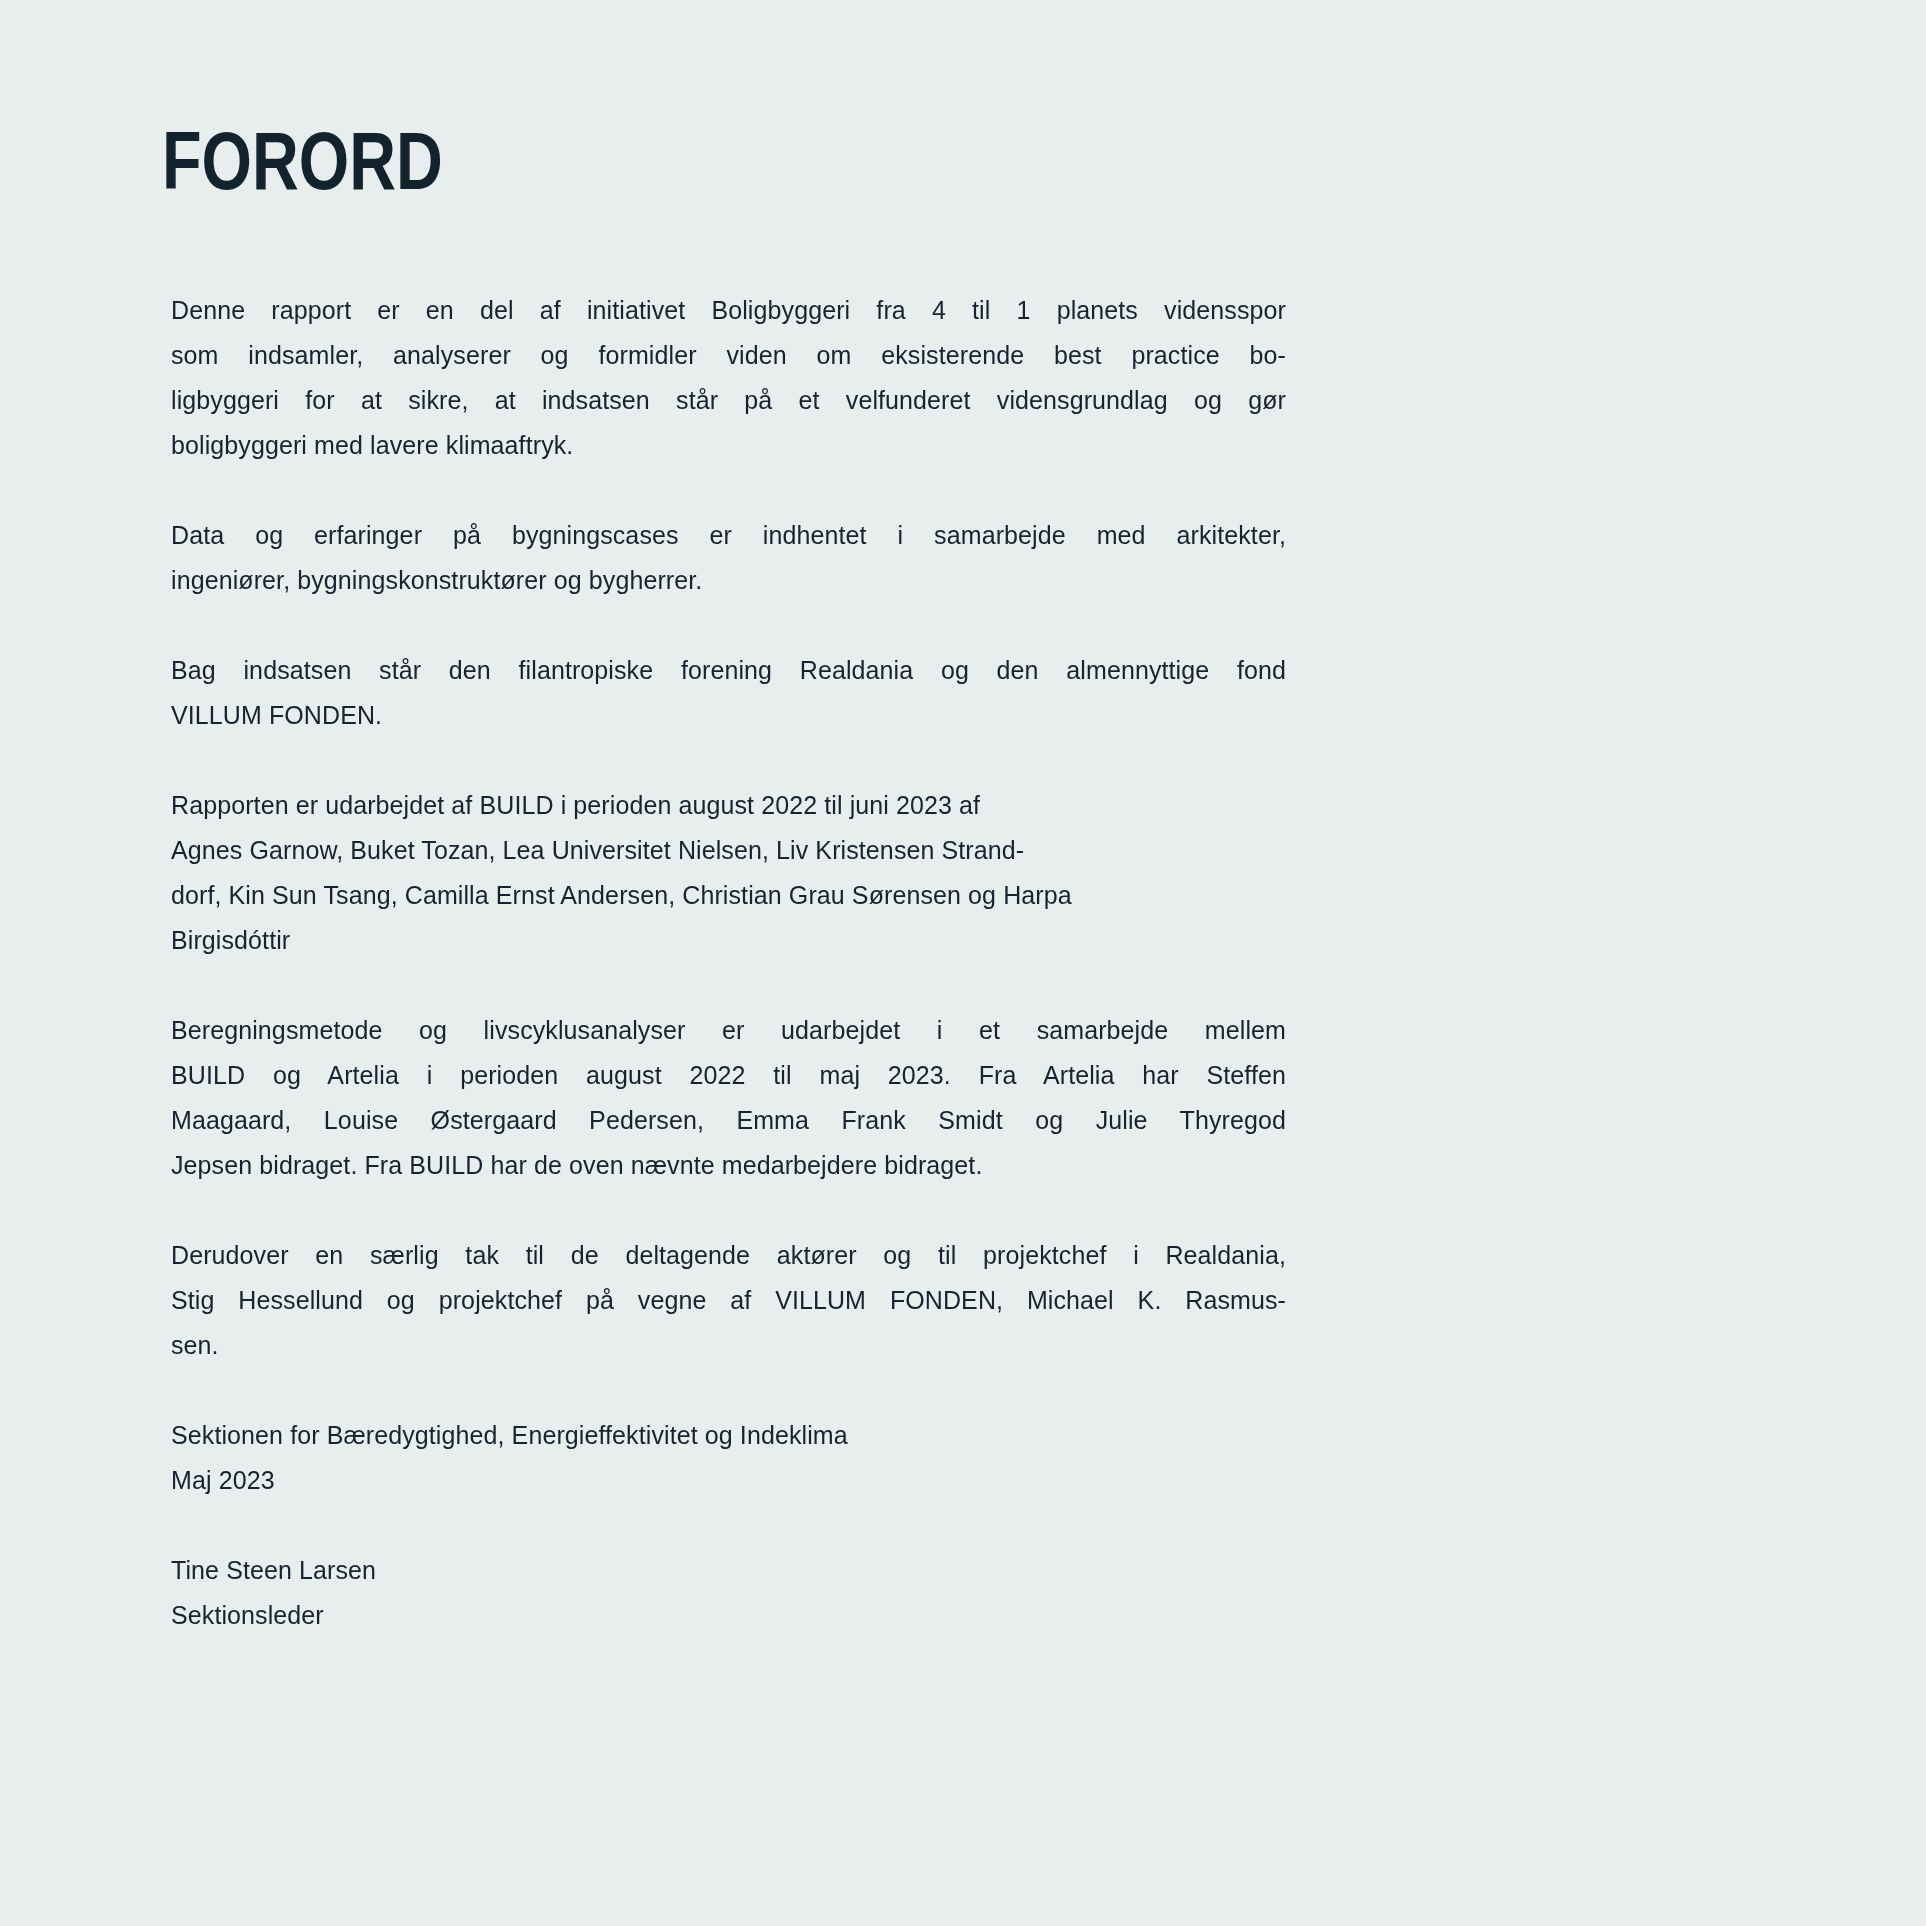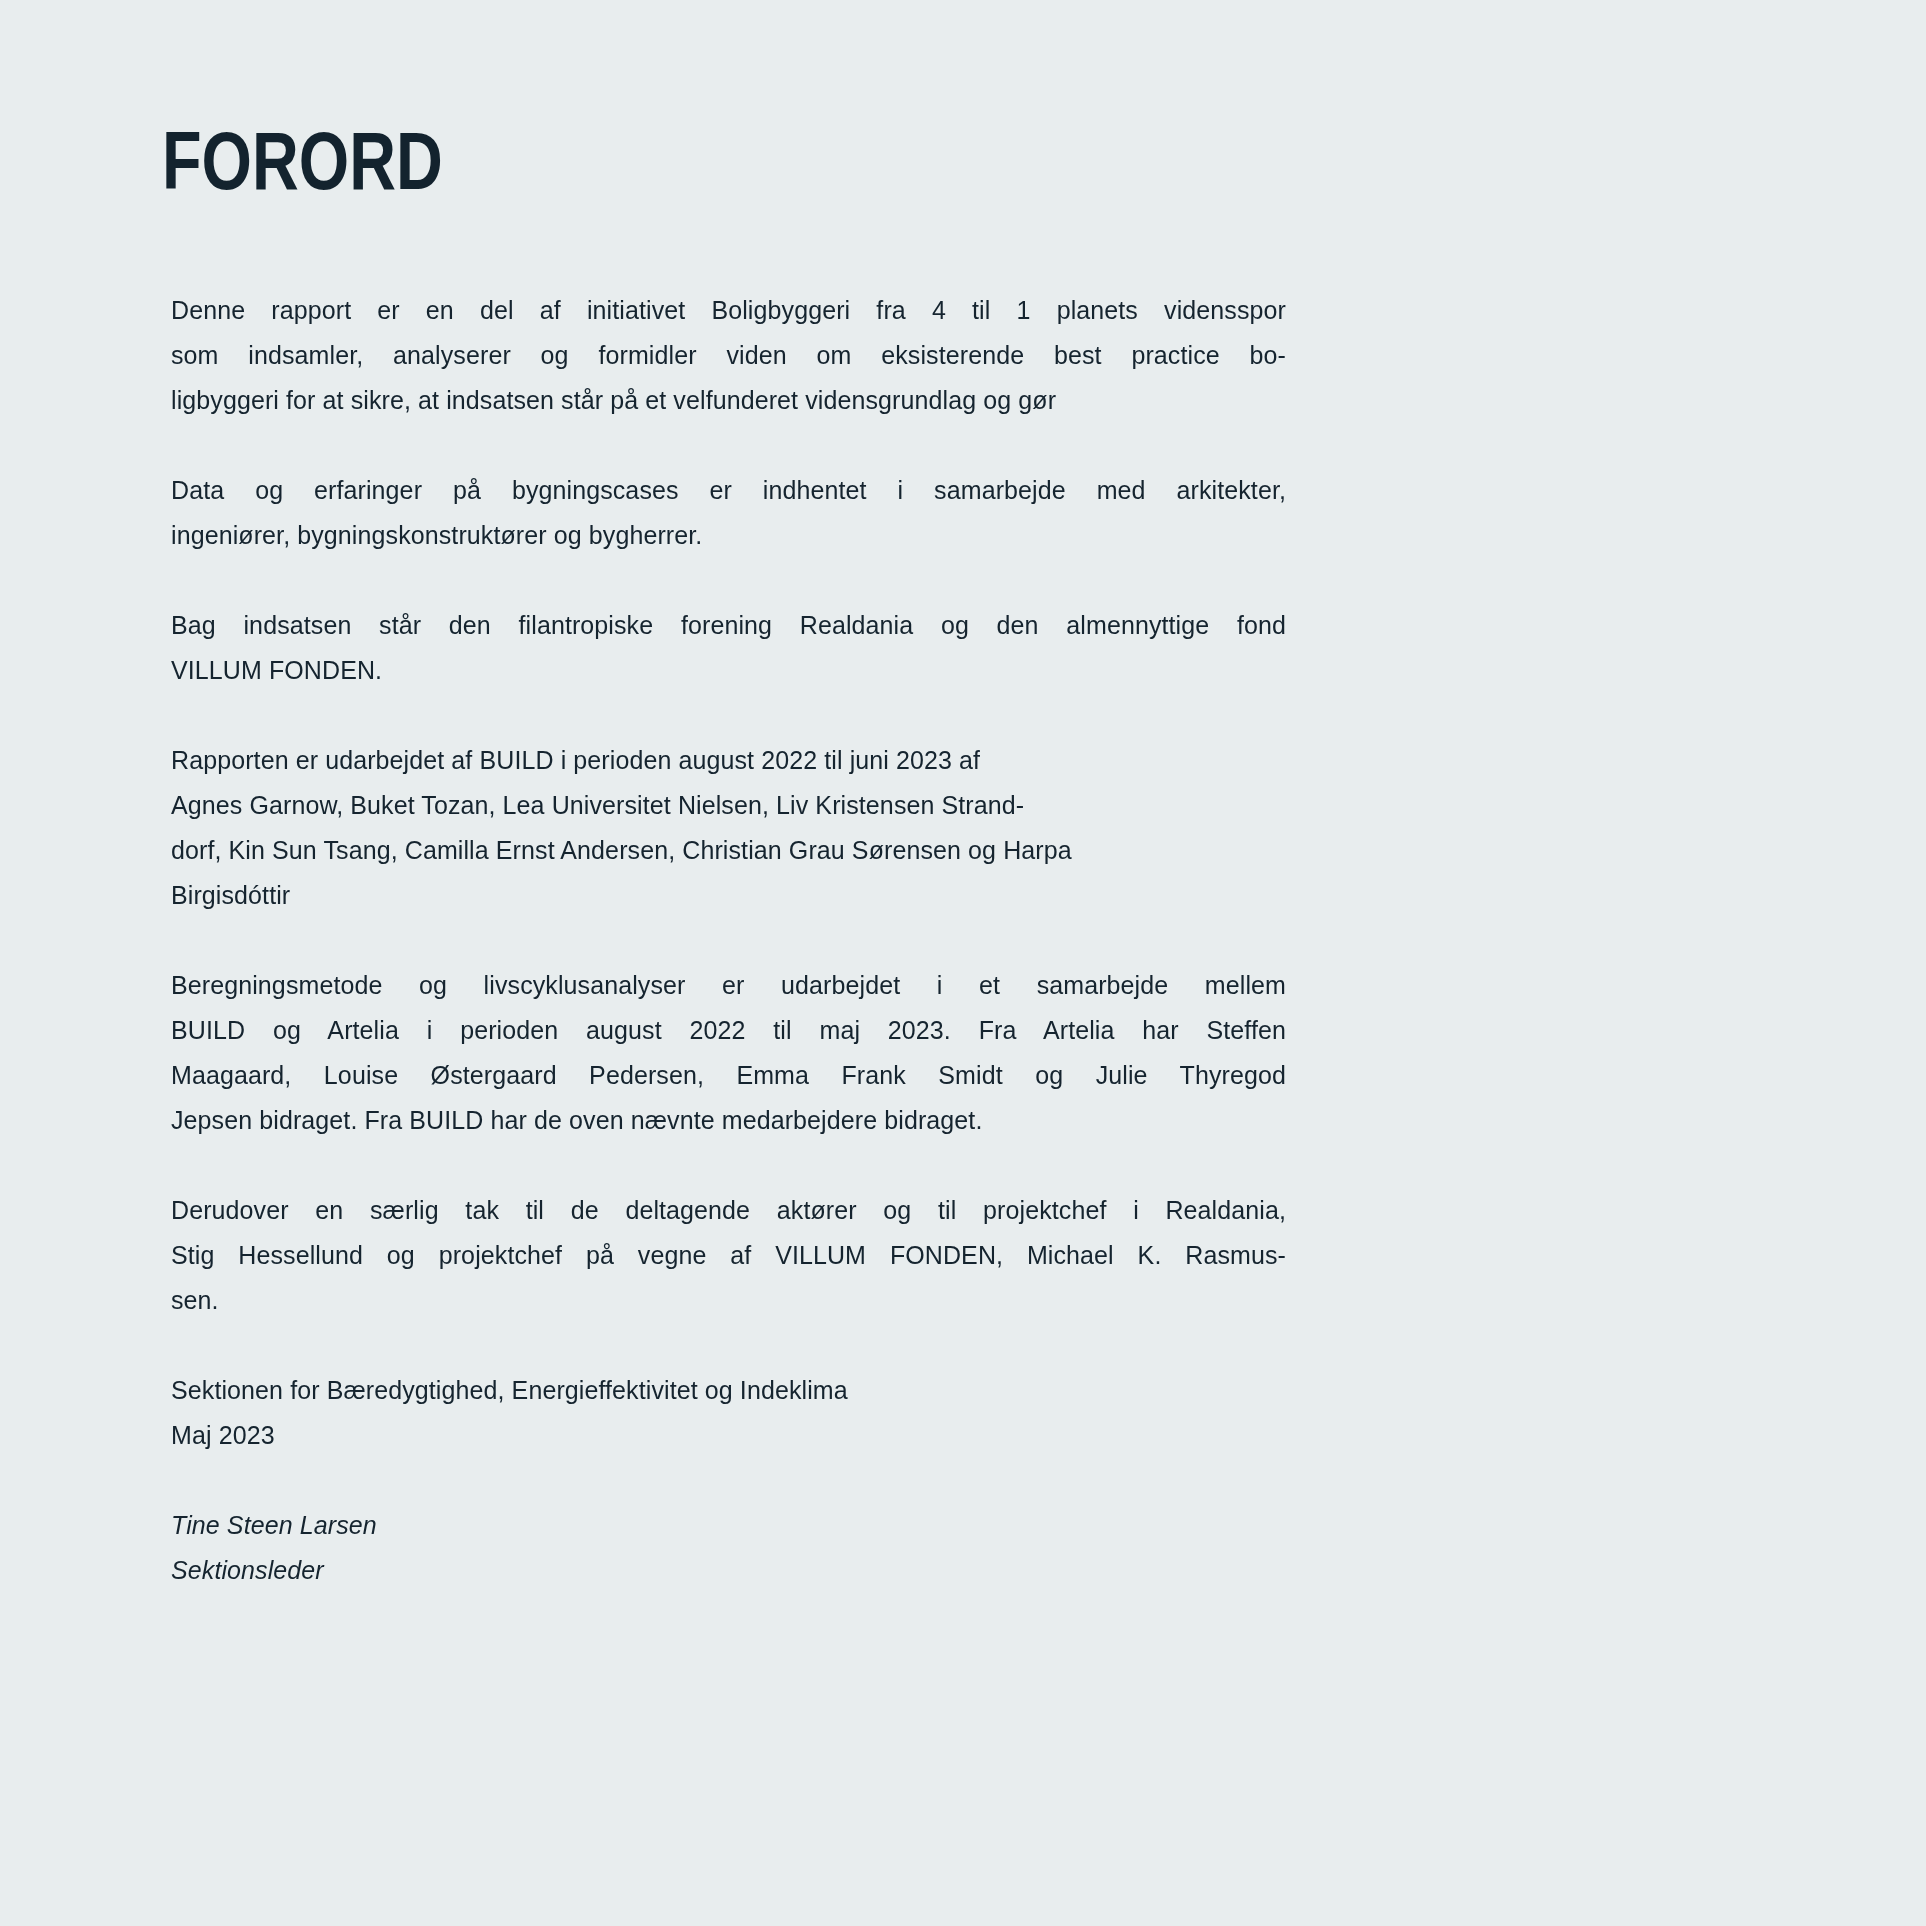--- a/index.html
+++ b/index.html
@@ -37,41 +37,42 @@
     left:162px;top:288px;
     width:1115px;
     font-size:25px;
     line-height:45px;
     font-weight:400;
     color:var(--body-text);
     letter-spacing:0.1px;
     margin-left:9px;
   }
   .paragraph{margin:0 0 45px 0;}
-  .paragraph:last-child{margin-bottom:0;font-style:italic;}
+  .paragraph:last-child{margin-bottom:0;}
   .line{min-height:45px;}
   .paragraph.justified .line{
     text-align:justify;
     text-align-last:justify;
   }
   .paragraph.justified .line:last-child{
     text-align-last:left;
   }
 </style>
 </head>
 <body>
 
 <div class="page">
   <h1 class="title">FORORD</h1>
 
   <div class="body-text">
       <div class="paragraph justified">
         <div class="line">Denne rapport er en del af initiativet Boligbyggeri fra 4 til 1 planets vidensspor</div>
         <div class="line">som indsamler, analyserer og formidler viden om eksisterende best practice bo-</div>
         <div class="line">ligbyggeri for at sikre, at indsatsen står på et velfunderet vidensgrundlag og gør</div>
+        <div class="line">boligbyggeri med lavere klimaaftryk.</div>
       </div>
       <div class="paragraph justified">
         <div class="line">Data og erfaringer på bygningscases er indhentet i samarbejde med arkitekter,</div>
         <div class="line">ingeniører, bygningskonstruktører og bygherrer.</div>
       </div>
       <div class="paragraph justified">
         <div class="line">Bag indsatsen står den filantropiske forening Realdania og den almennyttige fond</div>
         <div class="line">VILLUM FONDEN.</div>
       </div>
       <div class="paragraph">

